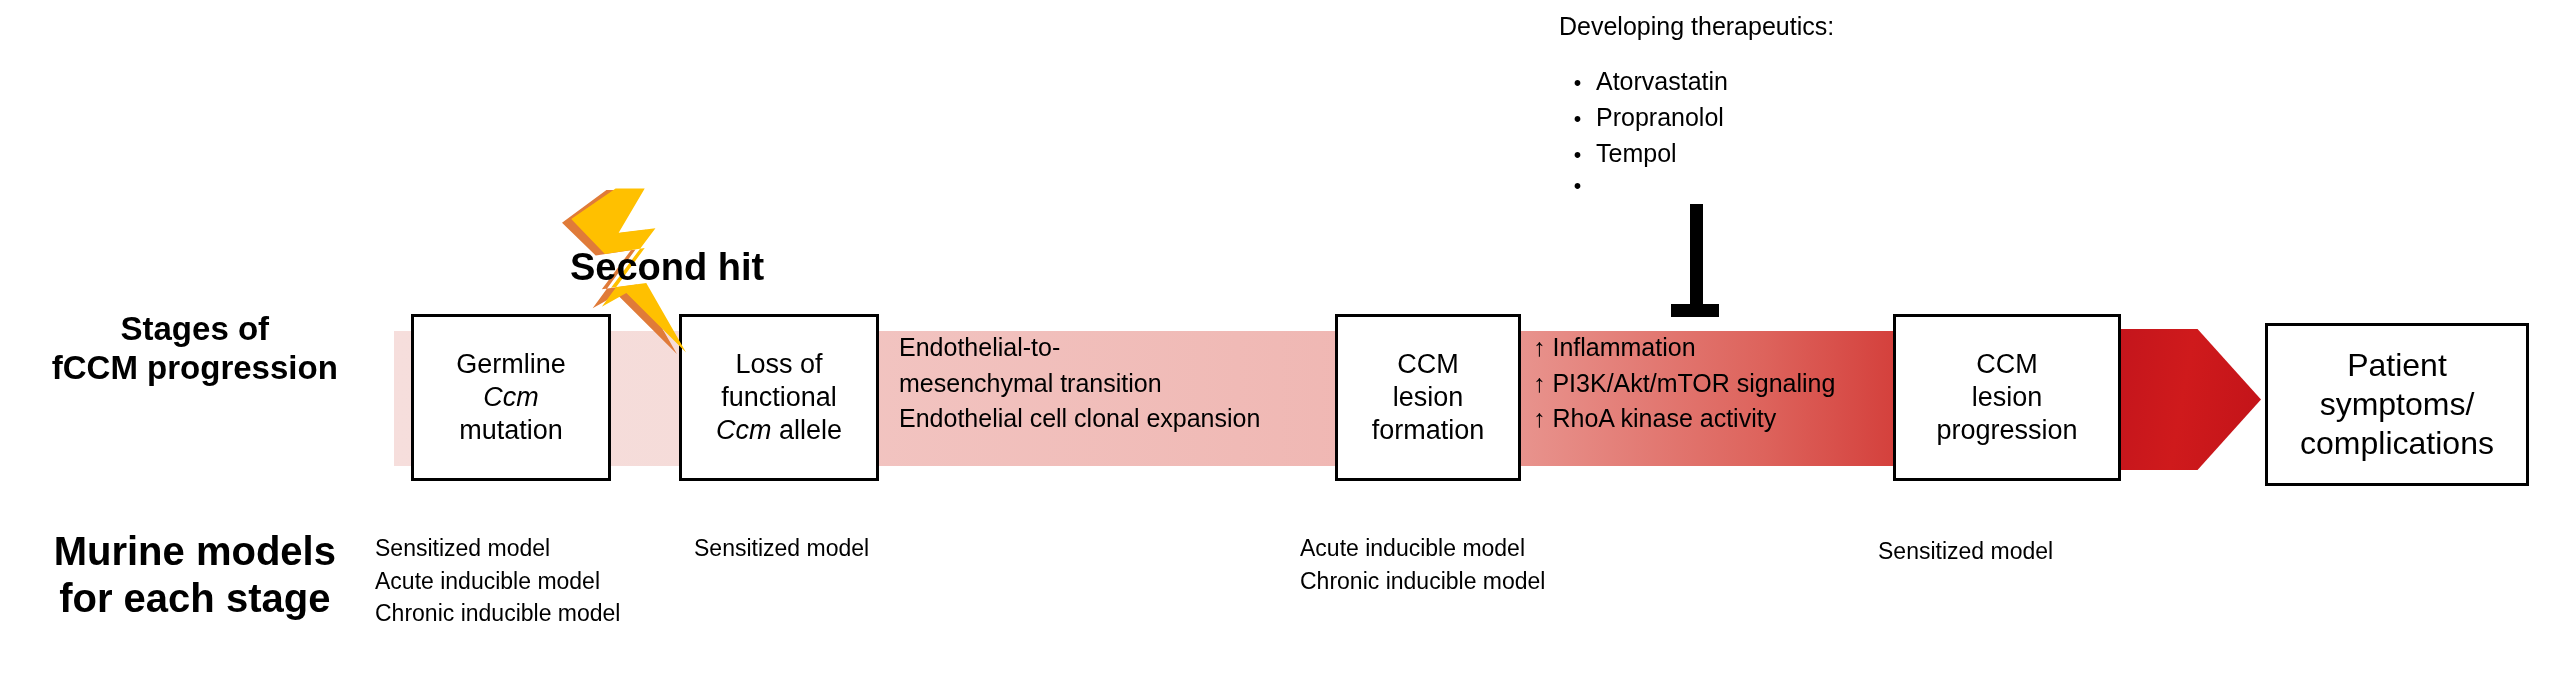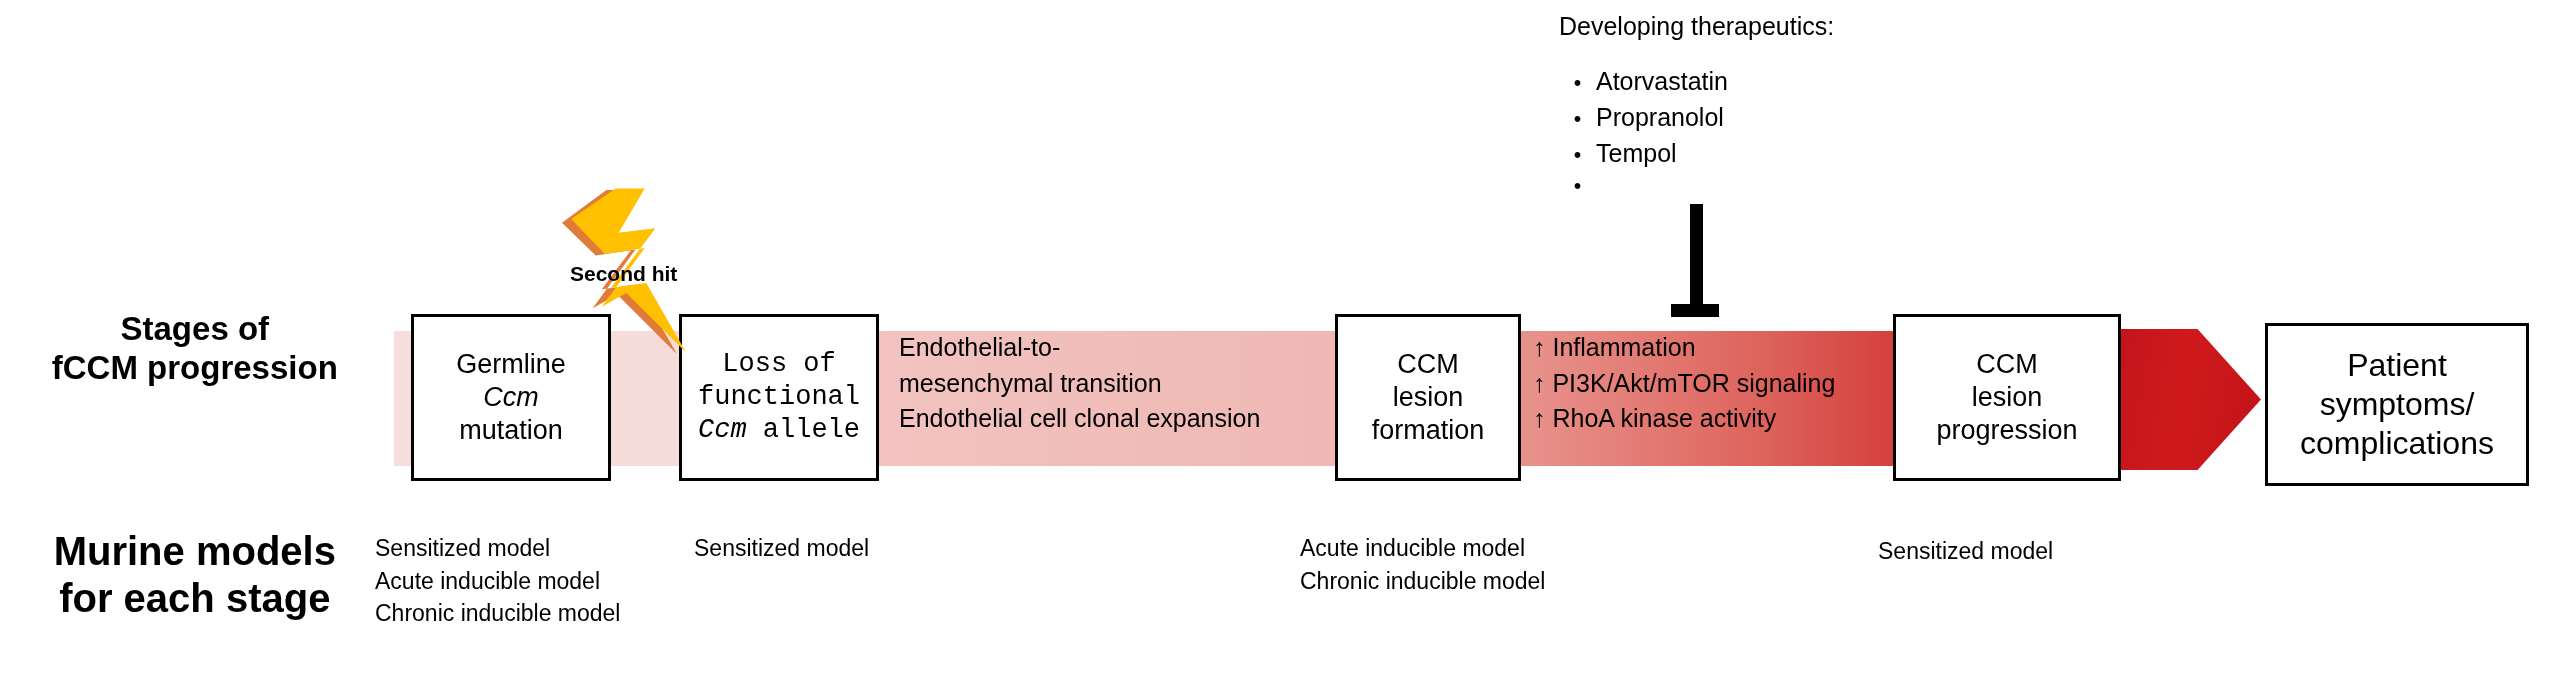--- a/index.html
+++ b/index.html
@@ -23,21 +23,21 @@
   
   #arrow-head{left:2120px;top:329px;width:141px;height:141px;
      background:linear-gradient(100deg,#c4151c 0%,#cf1a1c 45%,#c21319 100%);
      clip-path:polygon(0% 0%,55% 0%,100% 50%,55% 100%,0% 100%);}
 
   
   .box{position:absolute;border:3.8px solid #000;background:#fff;box-sizing:border-box;
        display:flex;align-items:center;justify-content:center;text-align:center;
        font-size:27px;line-height:1.22;}
   #box-1{left:411px;top:314px;width:200px;height:167px;}
-  #box-2{left:679px;top:314px;width:200px;height:167px;font-family:Liberation Mono, monospace;}
+  #box-2{left:679px;top:314px;width:200px;height:167px;}
   #box-3{left:1335px;top:314px;width:186px;height:167px;}
   #box-4{left:1893px;top:314px;width:228px;height:167px;}
   #box-5{left:2265px;top:323px;width:264px;height:163px;font-size:32px;}
   .box i{font-style:italic;}
 
   
   .bandtext{position:absolute;font-size:25px;line-height:1.42;white-space:pre-line;}
   #emt-text{left:899px;top:330px;}
   #path-text{left:1533px;top:330px;}
 
@@ -50,21 +50,21 @@
 
   
   #inhib-stem{left:1690px;top:204px;width:13px;height:109px;background:#000;}
   #inhib-bar{left:1671px;top:304px;width:48px;height:13px;background:#000;}
 
   
   #bolt-wrap{left:562px;top:190px;width:180px;height:164px;}
   #bolt-wrap svg{display:block;width:100%;height:100%;overflow:visible;}
 
   
-  #second-hit{left:570px;top:246px;font-size:21px;font-weight:bold;margin-top:16px;}
+  #second-hit{left:570px;top:246px;font-size:38px;font-weight:bold;}
 
   
   .murine{position:absolute;font-size:23px;line-height:1.42;white-space:pre-line;}
   #murine-1{left:375px;top:532px;text-align:left;}
   #murine-2{left:694px;top:532px;}
   #murine-3{left:1300px;top:532px;}
   #murine-4{left:1878px;top:535px;}
 </style>
 </head>
 <body>

